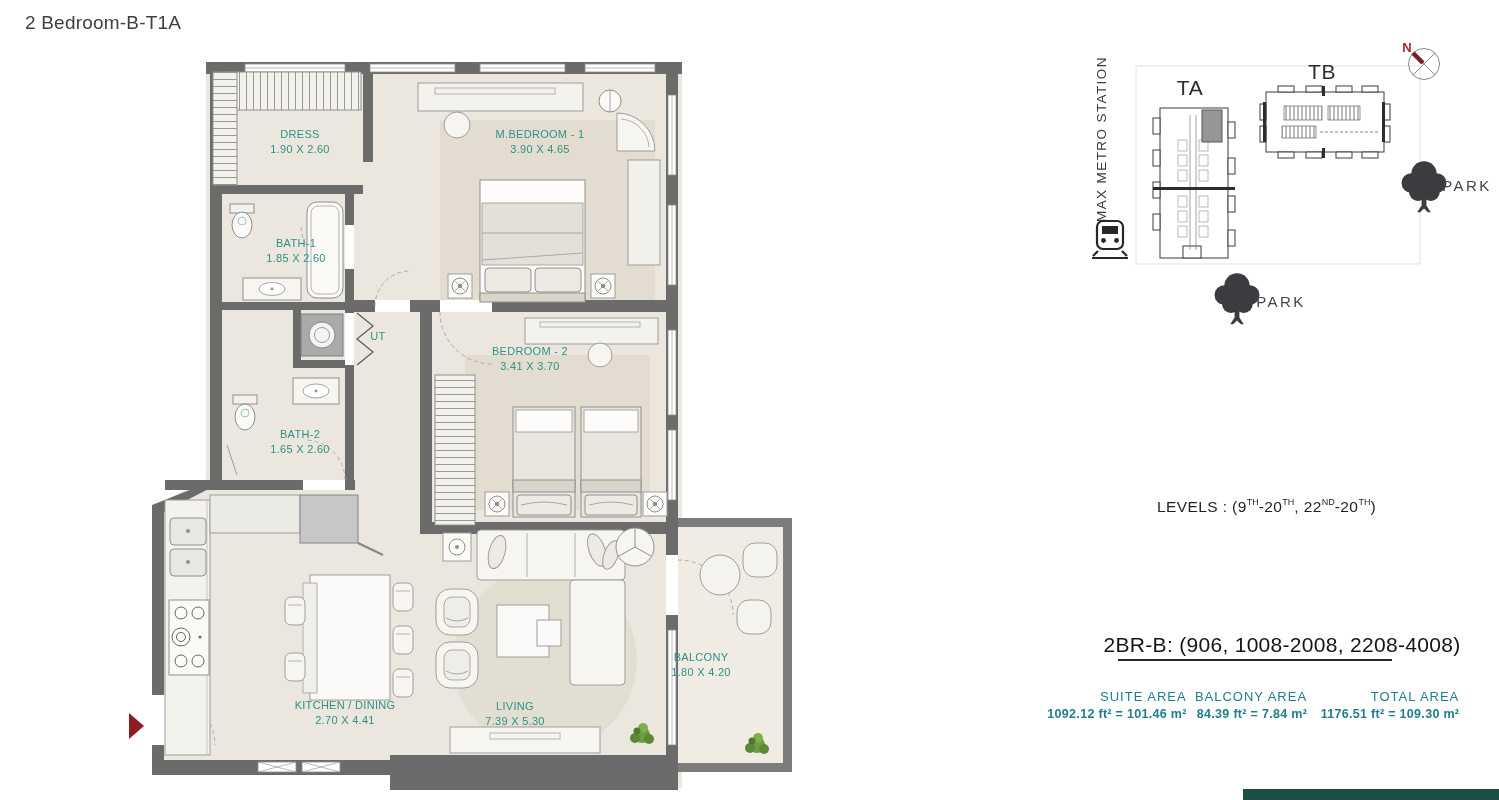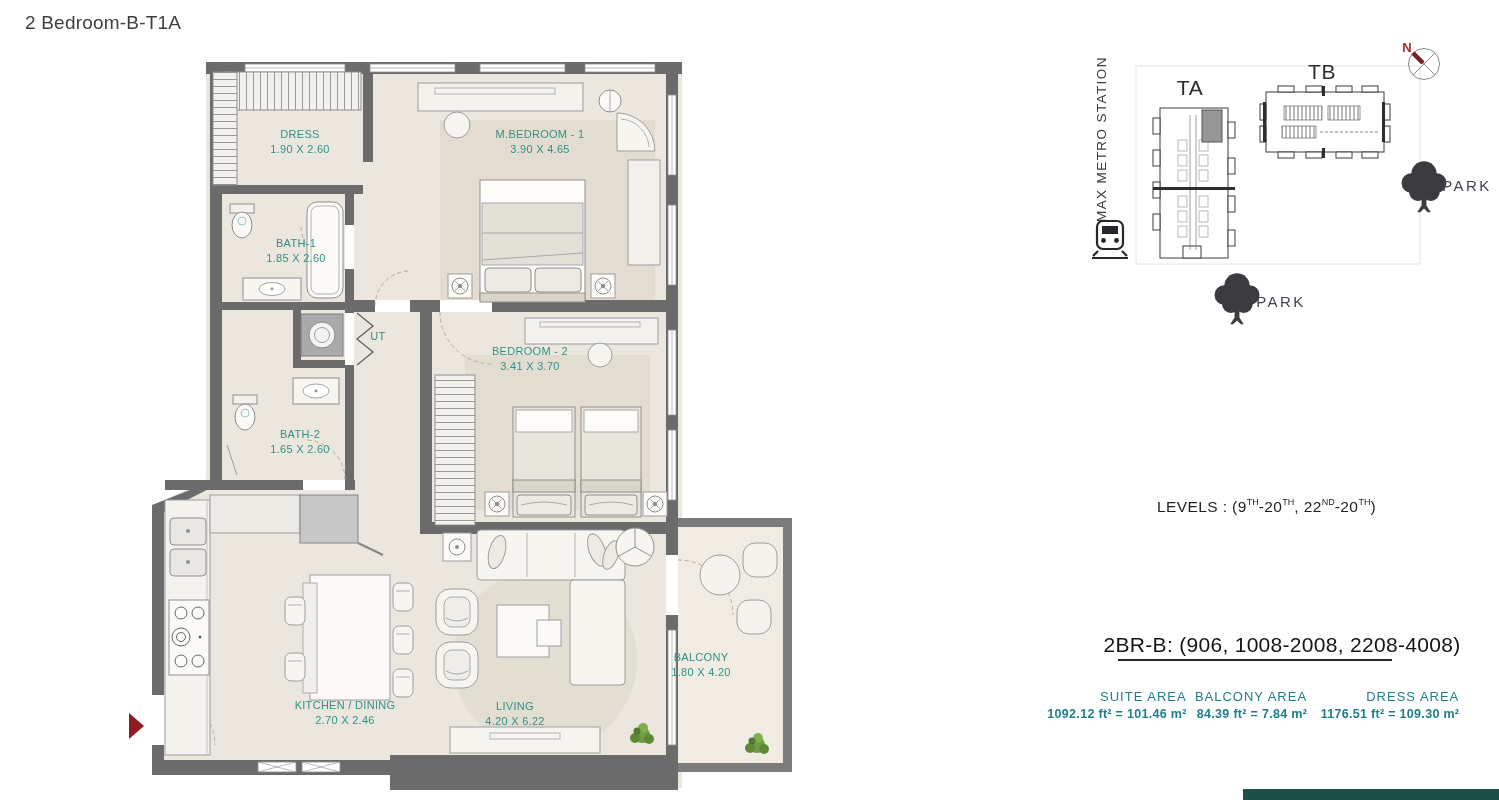--- a/index.html
+++ b/index.html
@@ -318,25 +318,25 @@
   <div class="rlabel" style="left:405px;top:304px">
       <div>BEDROOM - 2</div>
       <div>3.41 X 3.70</div>
     </div>
   <div class="rlabel" style="left:175px;top:387px">
       <div>BATH-2</div>
       <div>1.65 X 2.60</div>
     </div>
   <div class="rlabel" style="left:220px;top:658px">
       <div>KITCHEN / DINING</div>
-      <div>2.70 X 2.46</div>
+      <div>2.70 X 4.41</div>
     </div>
   <div class="rlabel" style="left:390px;top:659px">
       <div>LIVING</div>
-      <div>4.20 X 6.22</div>
+      <div>7.39 X 5.30</div>
     </div>
   <div class="rlabel" style="left:576px;top:610px">
       <div>BALCONY</div>
       <div>1.80 X 4.20</div>
     </div>
 </div>
 
 <div class="abs" id="keyplan">
 <svg width="414" height="300" viewBox="1085 35 414 300">
   <rect x="1136" y="66" width="284" height="198" fill="#ffffff" stroke="#e2e2e2"></rect>
@@ -456,17 +456,17 @@
 
 <div class="area-col" style="left:1117px;top:689px">
   <div class="area-label">SUITE AREA</div>
   <div class="area-value">1092.12 ft² = 101.46 m²</div>
 </div>
 <div class="area-col" style="left:1251px;top:689px">
   <div class="area-label">BALCONY AREA</div>
   <div class="area-value">84.39 ft² = 7.84 m²</div>
 </div>
 <div class="area-col" style="left:1390px;top:689px">
-  <div class="area-label">DRESS AREA</div>
+  <div class="area-label">TOTAL AREA</div>
   <div class="area-value">1176.51 ft² = 109.30 m²</div>
 </div>
 
 <div class="abs" id="footer-bar"></div>
 
 </body></html>

